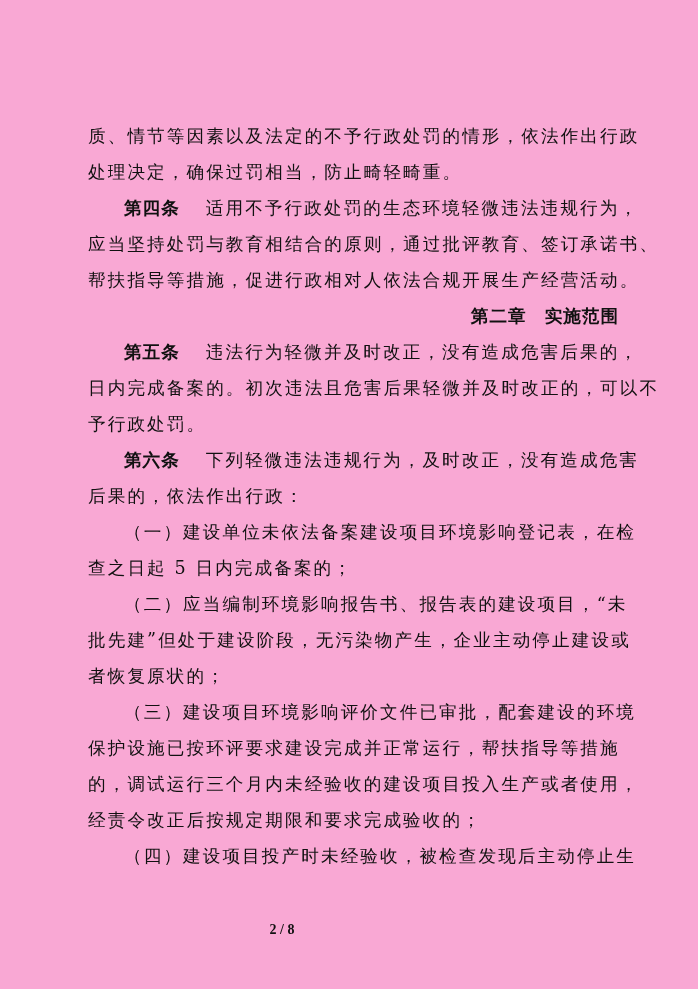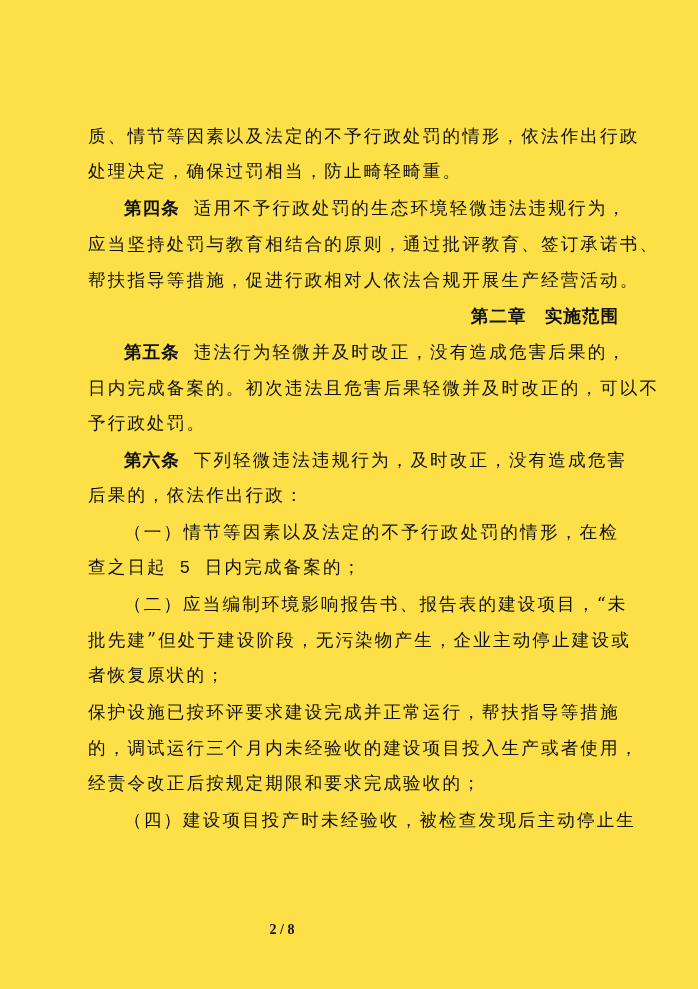--- a/index.html
+++ b/index.html
@@ -1,24 +1,24 @@
 <!DOCTYPE html>
 <html><head>
 <meta charset="utf-8">
 <style>
   html, body { margin:0; padding:0; background:#ffffff; }
   body { width:698px; height:989px; position:relative; overflow:hidden;
          font-family: "DejaVu Serif", "Liberation Serif", serif; color:#111; }
-  .page { position:absolute; left:0; top:0; width:698px; height:989px; background:#fde047; }
+  .page { position:absolute; left:0; top:0; width:698px; height:989px; background:#f9a8d4; }
   .content { position:absolute; left:88px; top:118px; width:531px; }
   .line { height:36px; line-height:36px; font-size:17.6px; white-space:nowrap;
           letter-spacing:2.1px; text-align:justify; text-align-last:justify; }
-  .line.last { text-align-last:left;font-family:Liberation Mono, monospace; }
+  .line.last { text-align-last:left; }
   .indent { padding-left:36px; }
-  .art { font-family: Liberation Serif, serif; font-weight:bold; letter-spacing:1px; margin-right:14px; }
+  .art { font-family: Liberation Serif, serif; font-weight:bold; letter-spacing:1px; margin-right:26px; }
   .chapter { height:36px; line-height:36px; text-align:right; font-family:"DejaVu Sans","Liberation Sans",sans-serif;
              font-weight:bold; font-size:17.6px; letter-spacing:1px; }
   .chapter .gap { display:inline-block; width:18px; }
   .pnum { position:absolute; left:0; width:564px; top:922px; text-align:center;
           font-family:"Liberation Serif","DejaVu Serif",serif; font-weight:bold; font-size:14px; color:#111; }
 </style>
 </head>
 <body>
 
 <div class="page">
@@ -44,31 +44,32 @@
       <div class="line">日内完成备案的。初次违法且危害后果轻微并及时改正的，可以不</div>
       <div class="line last">予行政处罚。</div>
     </div>
 
     <div>
       <div class="line indent"><span class="art">第六条</span><span>下列轻微违法违规行为，及时改正，没有造成危害</span></div>
       <div class="line last">后果的，依法作出行政：</div>
     </div>
 
     <div>
-      <div class="line indent">（一）情节等因素以及法定的不予行政处罚的情形，在检</div>
+      <div class="line indent">（一）建设单位未依法备案建设项目环境影响登记表，在检</div>
       <div class="line last">查之日起 5 日内完成备案的；</div>
     </div>
 
     <div>
       <div class="line indent">（二）应当编制环境影响报告书、报告表的建设项目，“未</div>
       <div class="line">批先建”但处于建设阶段，无污染物产生，企业主动停止建设或</div>
       <div class="line last">者恢复原状的；</div>
     </div>
 
     <div>
+      <div class="line indent">（三）建设项目环境影响评价文件已审批，配套建设的环境</div>
       <div class="line">保护设施已按环评要求建设完成并正常运行，帮扶指导等措施</div>
       <div class="line">的，调试运行三个月内未经验收的建设项目投入生产或者使用，</div>
       <div class="line last">经责令改正后按规定期限和要求完成验收的；</div>
     </div>
 
     <div>
       <div class="line indent">（四）建设项目投产时未经验收，被检查发现后主动停止生</div>
     </div>
   </div>
 

